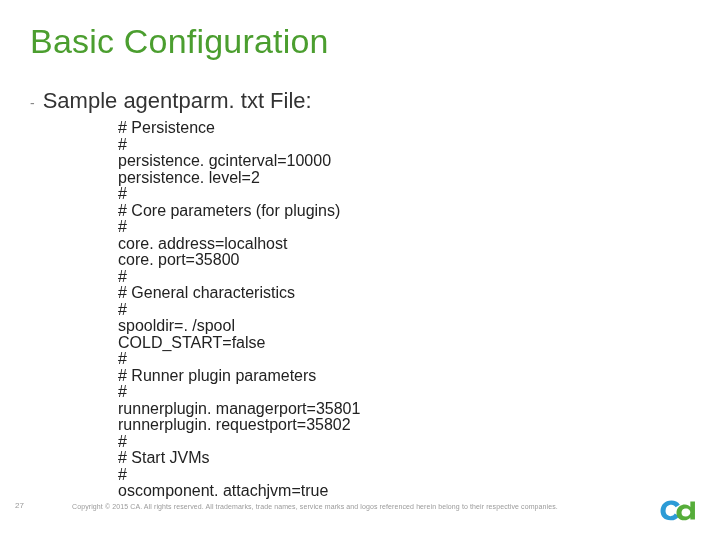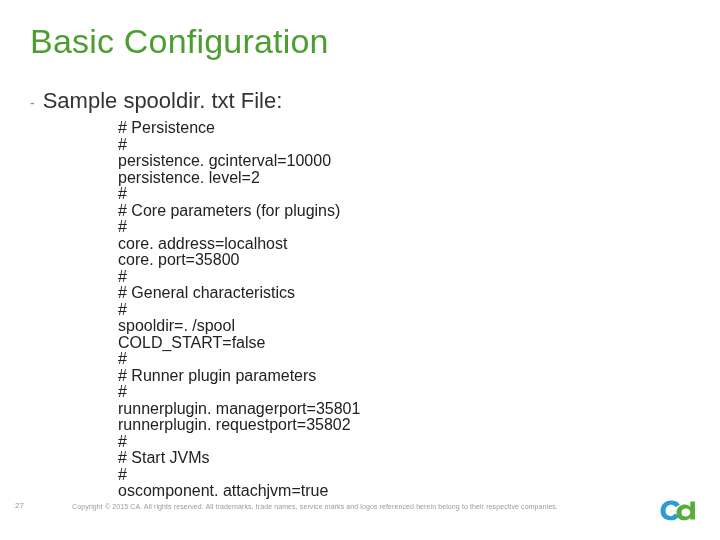--- a/index.html
+++ b/index.html
@@ -80,21 +80,21 @@
 </style>
 </head>
 <body>
 
 <div class="slide">
 
   <div class="title">Basic Configuration</div>
 
   <div class="subrow">
     <span class="bullet-dash">-</span>
-    <span class="subtitle">Sample spooldir. txt File:</span>
+    <span class="subtitle">Sample agentparm. txt File:</span>
   </div>
 
   <div class="filebox" id="filebox"># Persistence
 #
 persistence. gcinterval=10000
 persistence. level=2
 #
 # Core parameters (for plugins)
 #
 core. address=localhost

